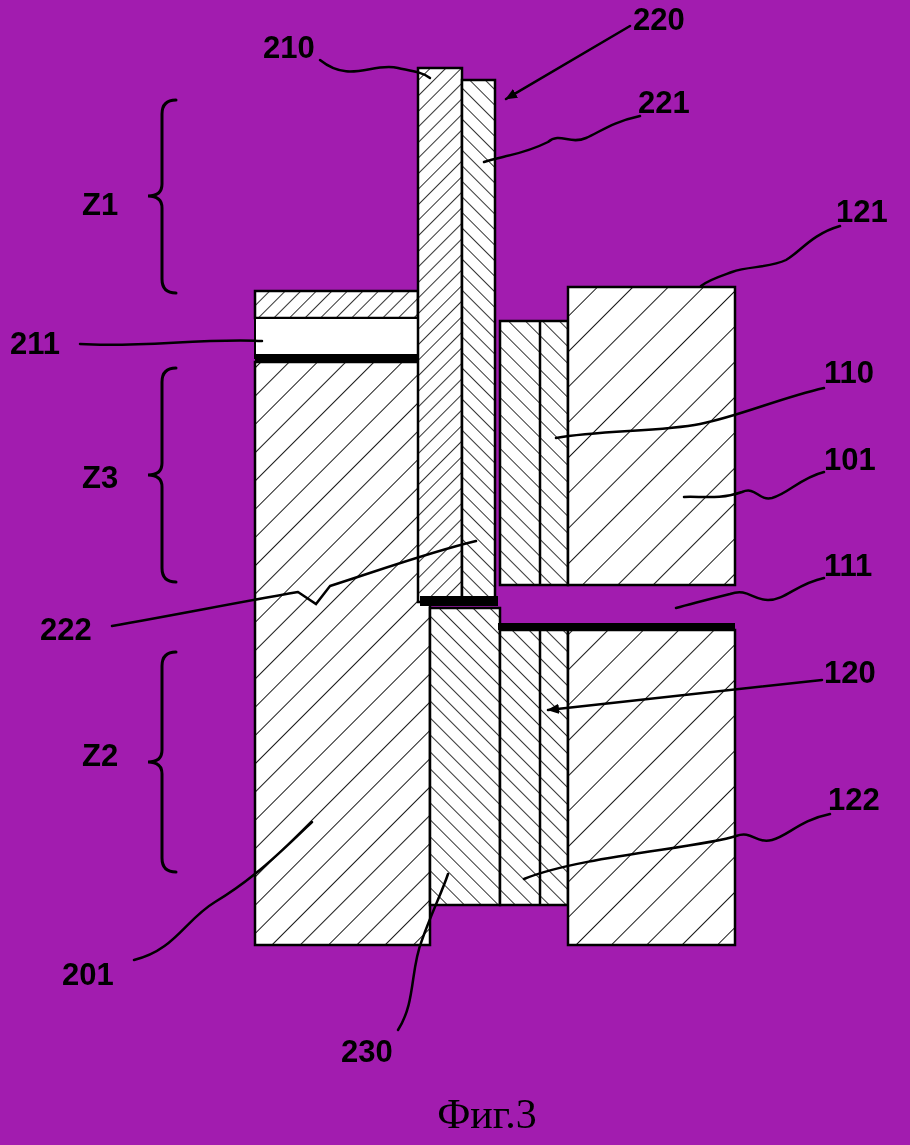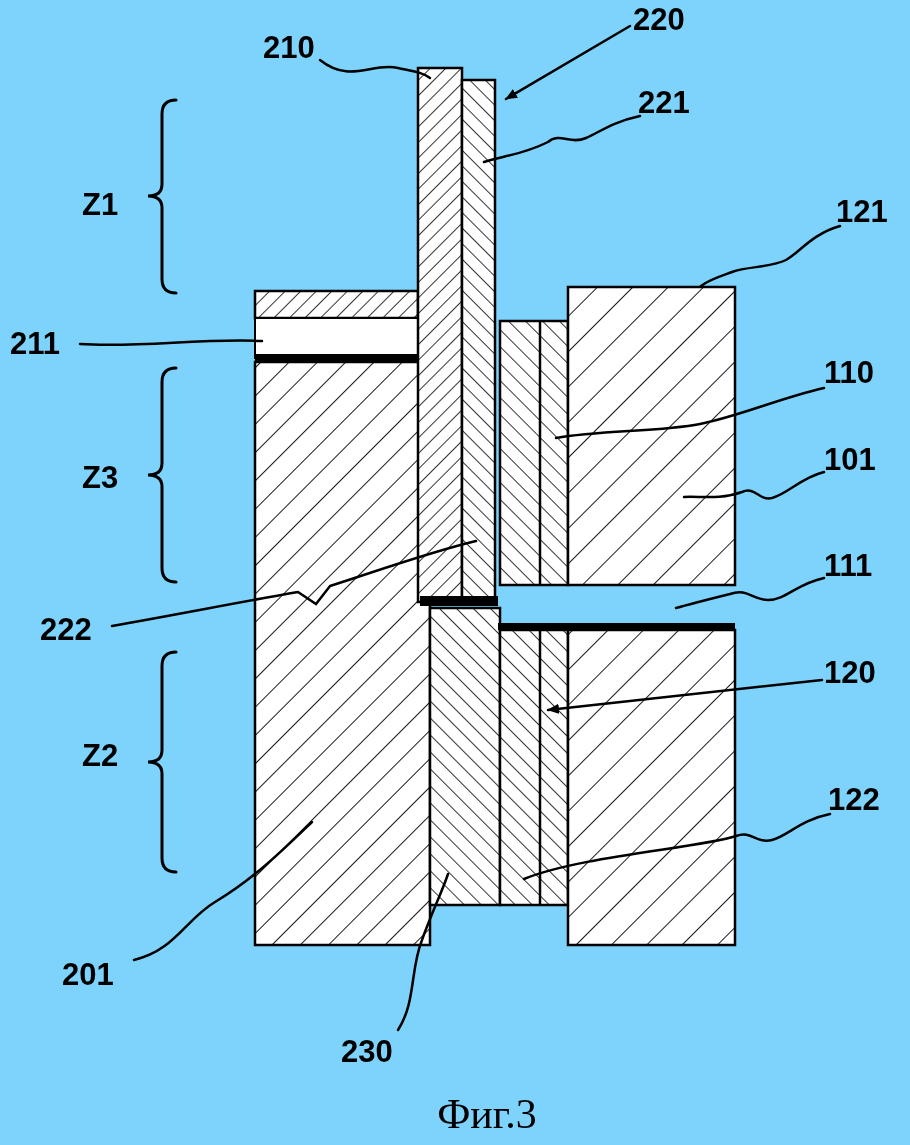--- a/index.html
+++ b/index.html
@@ -4,21 +4,21 @@
 <style>
   html, body {
     margin: 0;
     padding: 0;
     background: #ffffff;
   }
   .figure-wrap {
     position: relative;
     width: 910px;
     height: 1145px;
-    background: #7dd3fc;
+    background: #a21caf;
     overflow: hidden;
   }
   svg {
     display: block;
   }
   .part-label {
     font-family: "Liberation Sans", sans-serif;
     font-weight: 700;
     font-size: 31px;
     fill: #000000;

